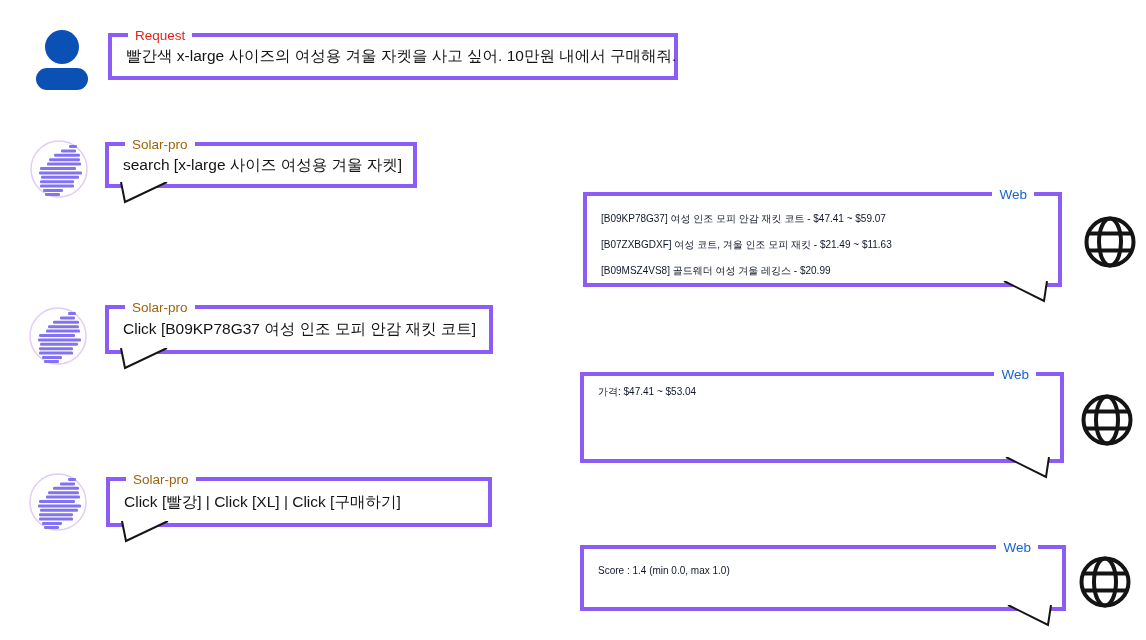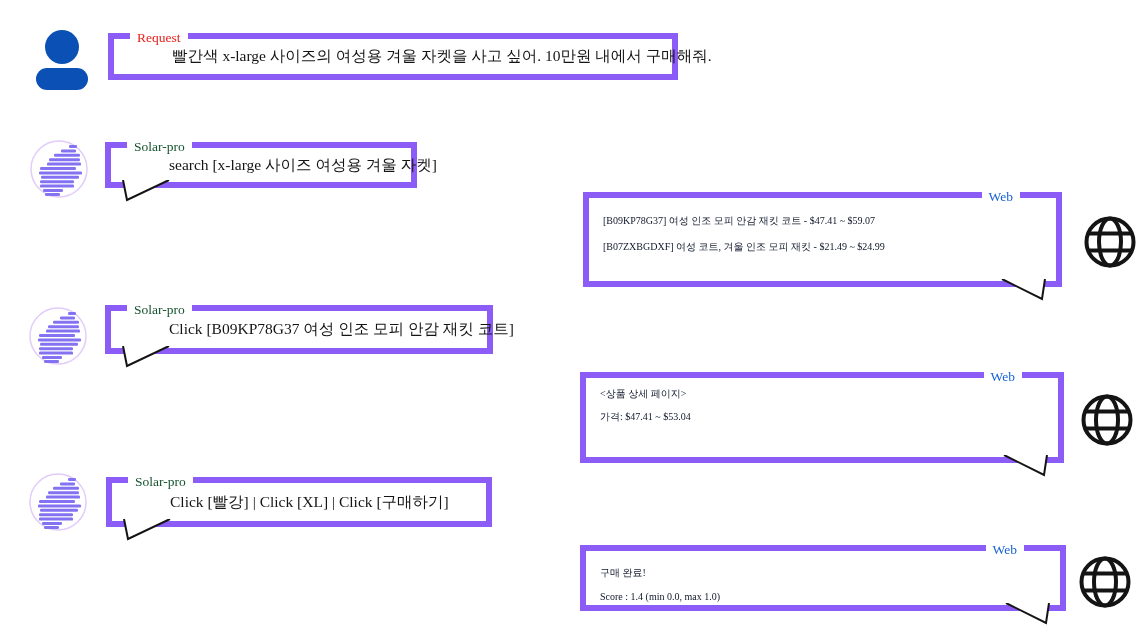--- a/index.html
+++ b/index.html
@@ -1,26 +1,26 @@
 <!DOCTYPE html>
 <html><head>
 <meta charset="utf-8">
 <style>
   html,body { margin:0; padding:0; background:#ffffff; }
   body { width:1146px; height:640px; font-family:"Liberation Sans","DejaVu Sans",sans-serif; }
   .canvas { position:relative; width:1146px; height:640px; background:#fff; overflow:hidden; }
 
   
-  .bubble { position:absolute; border:6px solid #8b5cf6; background:#fff; box-sizing:border-box;font-family:Liberation Serif, serif; }
-  .tag { position:absolute; top:-10px; font-size:13.5px; line-height:18px; background:#fff; padding:0 7px; color:#14532d; white-space:nowrap; }
+  .bubble { position:absolute; border:4px solid #8b5cf6; background:#fff; box-sizing:border-box; }
+  .tag { position:absolute; top:-10px; font-size:13.5px; line-height:18px; background:#fff; padding:0 7px; color:#a16207; white-space:nowrap; }
   .tag-left { left:16px; }
-  .tag-right { right:36px; }
+  .tag-right { right:24px; }
   .tag-request { color:#e8201a; }
   .tag-web { color:#1563d5; }
-  .single-line { display:flex; align-items:center; height:100%; padding-left:14px; font-size:15.5px; color:#141414; white-space:nowrap;margin-left:44px; }
+  .single-line { display:flex; align-items:center; height:100%; padding-left:14px; font-size:15.5px; color:#141414; white-space:nowrap; }
   .lines { padding-left:14px; padding-right:2px; font-size:10px; color:#0f172a; }
   .lines div { white-space:nowrap; }
   .web1 .lines { padding-top:10px; line-height:26px; }
   .web2 .lines { padding-top:5px;  line-height:22.5px; }
   .web3 .lines { padding-top:10px; line-height:24px; }
 
   
   .tail { position:absolute; top:calc(100% - 2px); }
   .tail-left  { left:11px; }
   .tail-right { right:7px; }
@@ -89,21 +89,22 @@
     <div class="single-line">search [x-large 사이즈 여성용 겨울 자켓]</div>
     <svg class="tail tail-left" width="50" height="23">
       <path d="M1,0 L5,20 L47,0" fill="#ffffff" stroke="#141414" stroke-width="2"></path>
     </svg>
   </div>
 
   <div class="bubble b-web1 web1">
     <span class="tag tag-right tag-web">Web</span>
     <div class="lines">
       <div>[B09KP78G37] 여성 인조 모피 안감 재킷 코트 - $47.41 ~ $59.07</div>
-      <div>[B07ZXBGDXF] 여성 코트, 겨울 인조 모피 재킷 - $21.49 ~ $24.99</div>
+      <div>[B07ZXBGDXF] 여성 코트, 겨울 인조 모피 재킷 - $21.49 ~ $11.63</div>
+      <div>[B09MSZ4VS8] 골드웨더 여성 겨울 레깅스 - $20.99</div>
     </div>
     <svg class="tail tail-right" width="50" height="23">
       <path d="M3,0 L43,20 L46,0" fill="#ffffff" stroke="#141414" stroke-width="2"></path>
     </svg>
   </div>
 
   <svg class="globe globe1" viewBox="0 0 56 56">
     <g fill="none" stroke="#141414" stroke-width="4">
       <circle cx="28" cy="28" r="23.5"></circle>
       <ellipse cx="28" cy="28" rx="11" ry="23.5"></ellipse>
@@ -134,21 +135,20 @@
     <span class="tag tag-left">Solar-pro</span>
     <div class="single-line">Click [B09KP78G37 여성 인조 모피 안감 재킷 코트]</div>
     <svg class="tail tail-left" width="50" height="23">
       <path d="M1,0 L5,20 L47,0" fill="#ffffff" stroke="#141414" stroke-width="2"></path>
     </svg>
   </div>
 
   <div class="bubble b-web2 web2">
     <span class="tag tag-right tag-web">Web</span>
     <div class="lines">
-      <div>&lt;상품 상세 페이지&gt;</div>
       <div>가격: $47.41 ~ $53.04</div>
     </div>
     <svg class="tail tail-right" width="50" height="23">
       <path d="M3,0 L43,20 L46,0" fill="#ffffff" stroke="#141414" stroke-width="2"></path>
     </svg>
   </div>
 
   <svg class="globe globe2" viewBox="0 0 56 56">
     <g fill="none" stroke="#141414" stroke-width="4">
       <circle cx="28" cy="28" r="23.5"></circle>
@@ -180,21 +180,20 @@
     <span class="tag tag-left">Solar-pro</span>
     <div class="single-line">Click [빨강] | Click [XL] | Click [구매하기]</div>
     <svg class="tail tail-left" width="50" height="23">
       <path d="M1,0 L5,20 L47,0" fill="#ffffff" stroke="#141414" stroke-width="2"></path>
     </svg>
   </div>
 
   <div class="bubble b-web3 web3">
     <span class="tag tag-right tag-web">Web</span>
     <div class="lines">
-      <div>구매 완료!</div>
       <div>Score : 1.4 (min 0.0, max 1.0)</div>
     </div>
     <svg class="tail tail-right" width="50" height="23">
       <path d="M3,0 L43,20 L46,0" fill="#ffffff" stroke="#141414" stroke-width="2"></path>
     </svg>
   </div>
 
   <svg class="globe globe3" viewBox="0 0 56 56">
     <g fill="none" stroke="#141414" stroke-width="4">
       <circle cx="28" cy="28" r="23.5"></circle>

